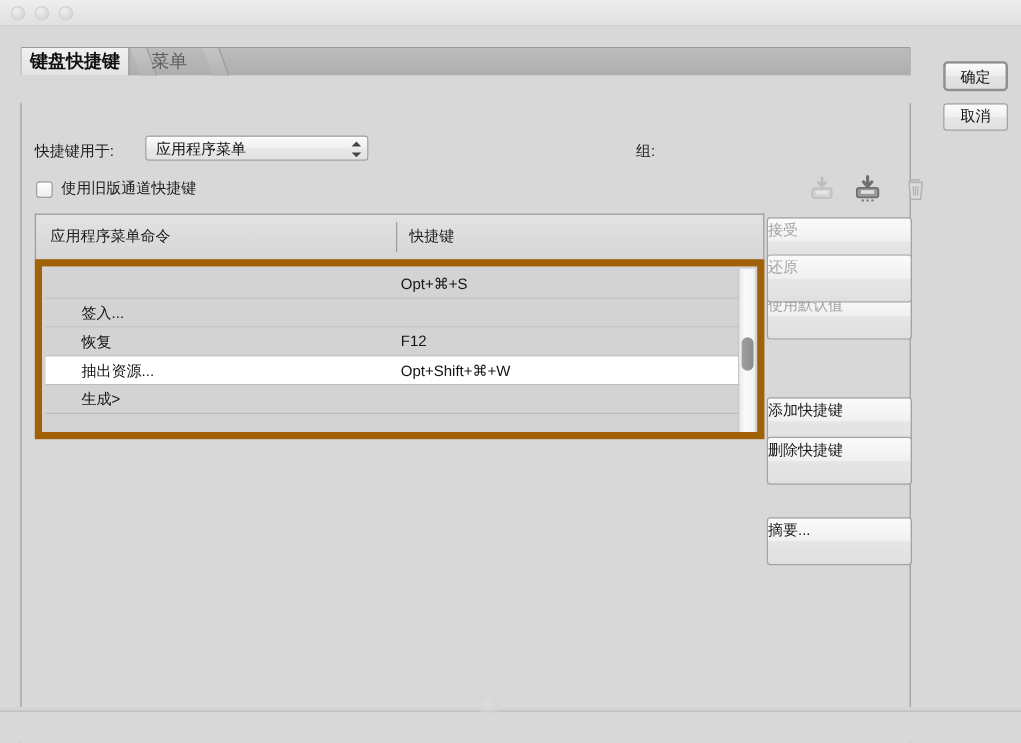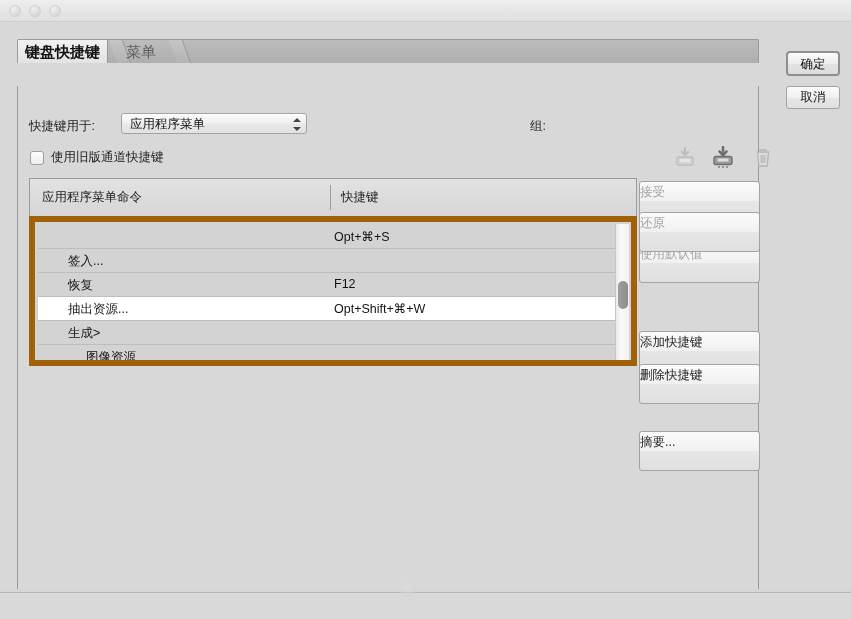--- a/index.html
+++ b/index.html
@@ -426,24 +426,20 @@
               <span class="sc">F12</span>
             </div>
             <div class="row selected">
               <span class="cmd indent0">抽出资源...</span>
               <span class="sc">Opt+Shift+⌘+W</span>
             </div>
             <div class="row">
               <span class="cmd indent0">生成&gt;</span>
               <span class="sc"></span>
             </div>
-            <div class="row">
-              <span class="cmd indent1">图像资源</span>
-              <span class="sc"></span>
-            </div>
             <div class="row"></div>
           </div>
         <div class="vscroll">
           <div class="vthumb" id="vthumb" style="top: 57px;"></div>
         </div>
       </div>
 
       <div class="btn btn-accept disabled">接受</div>
       <div class="btn btn-defaults disabled">使用默认值</div>
       <div class="btn btn-undo disabled">还原</div>

